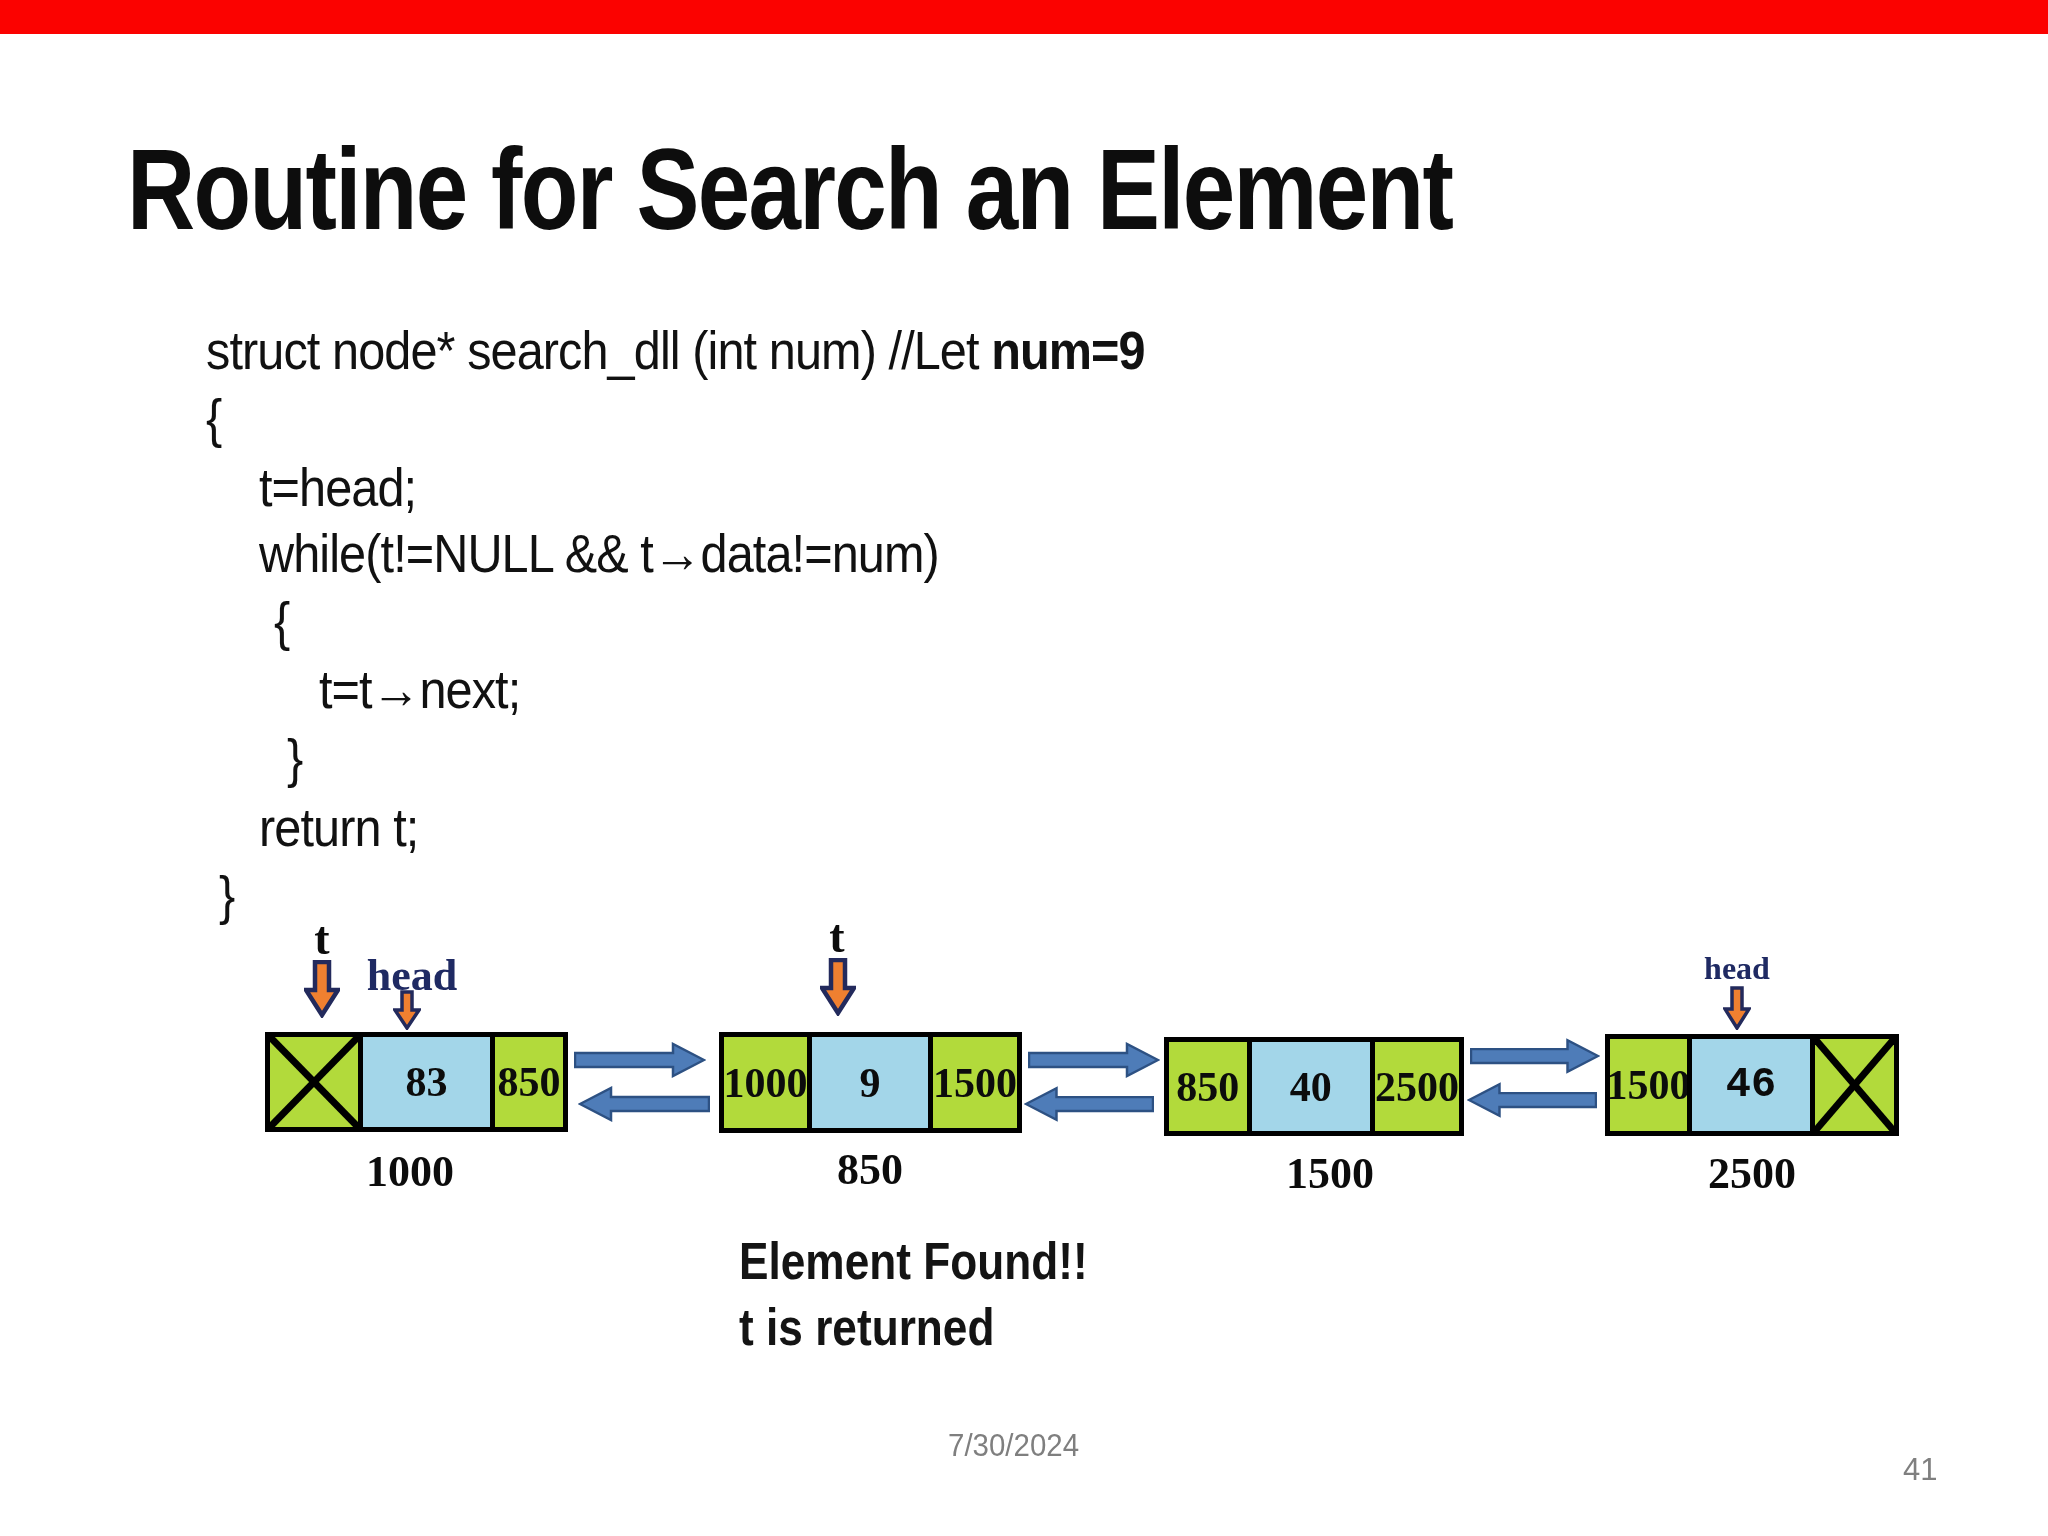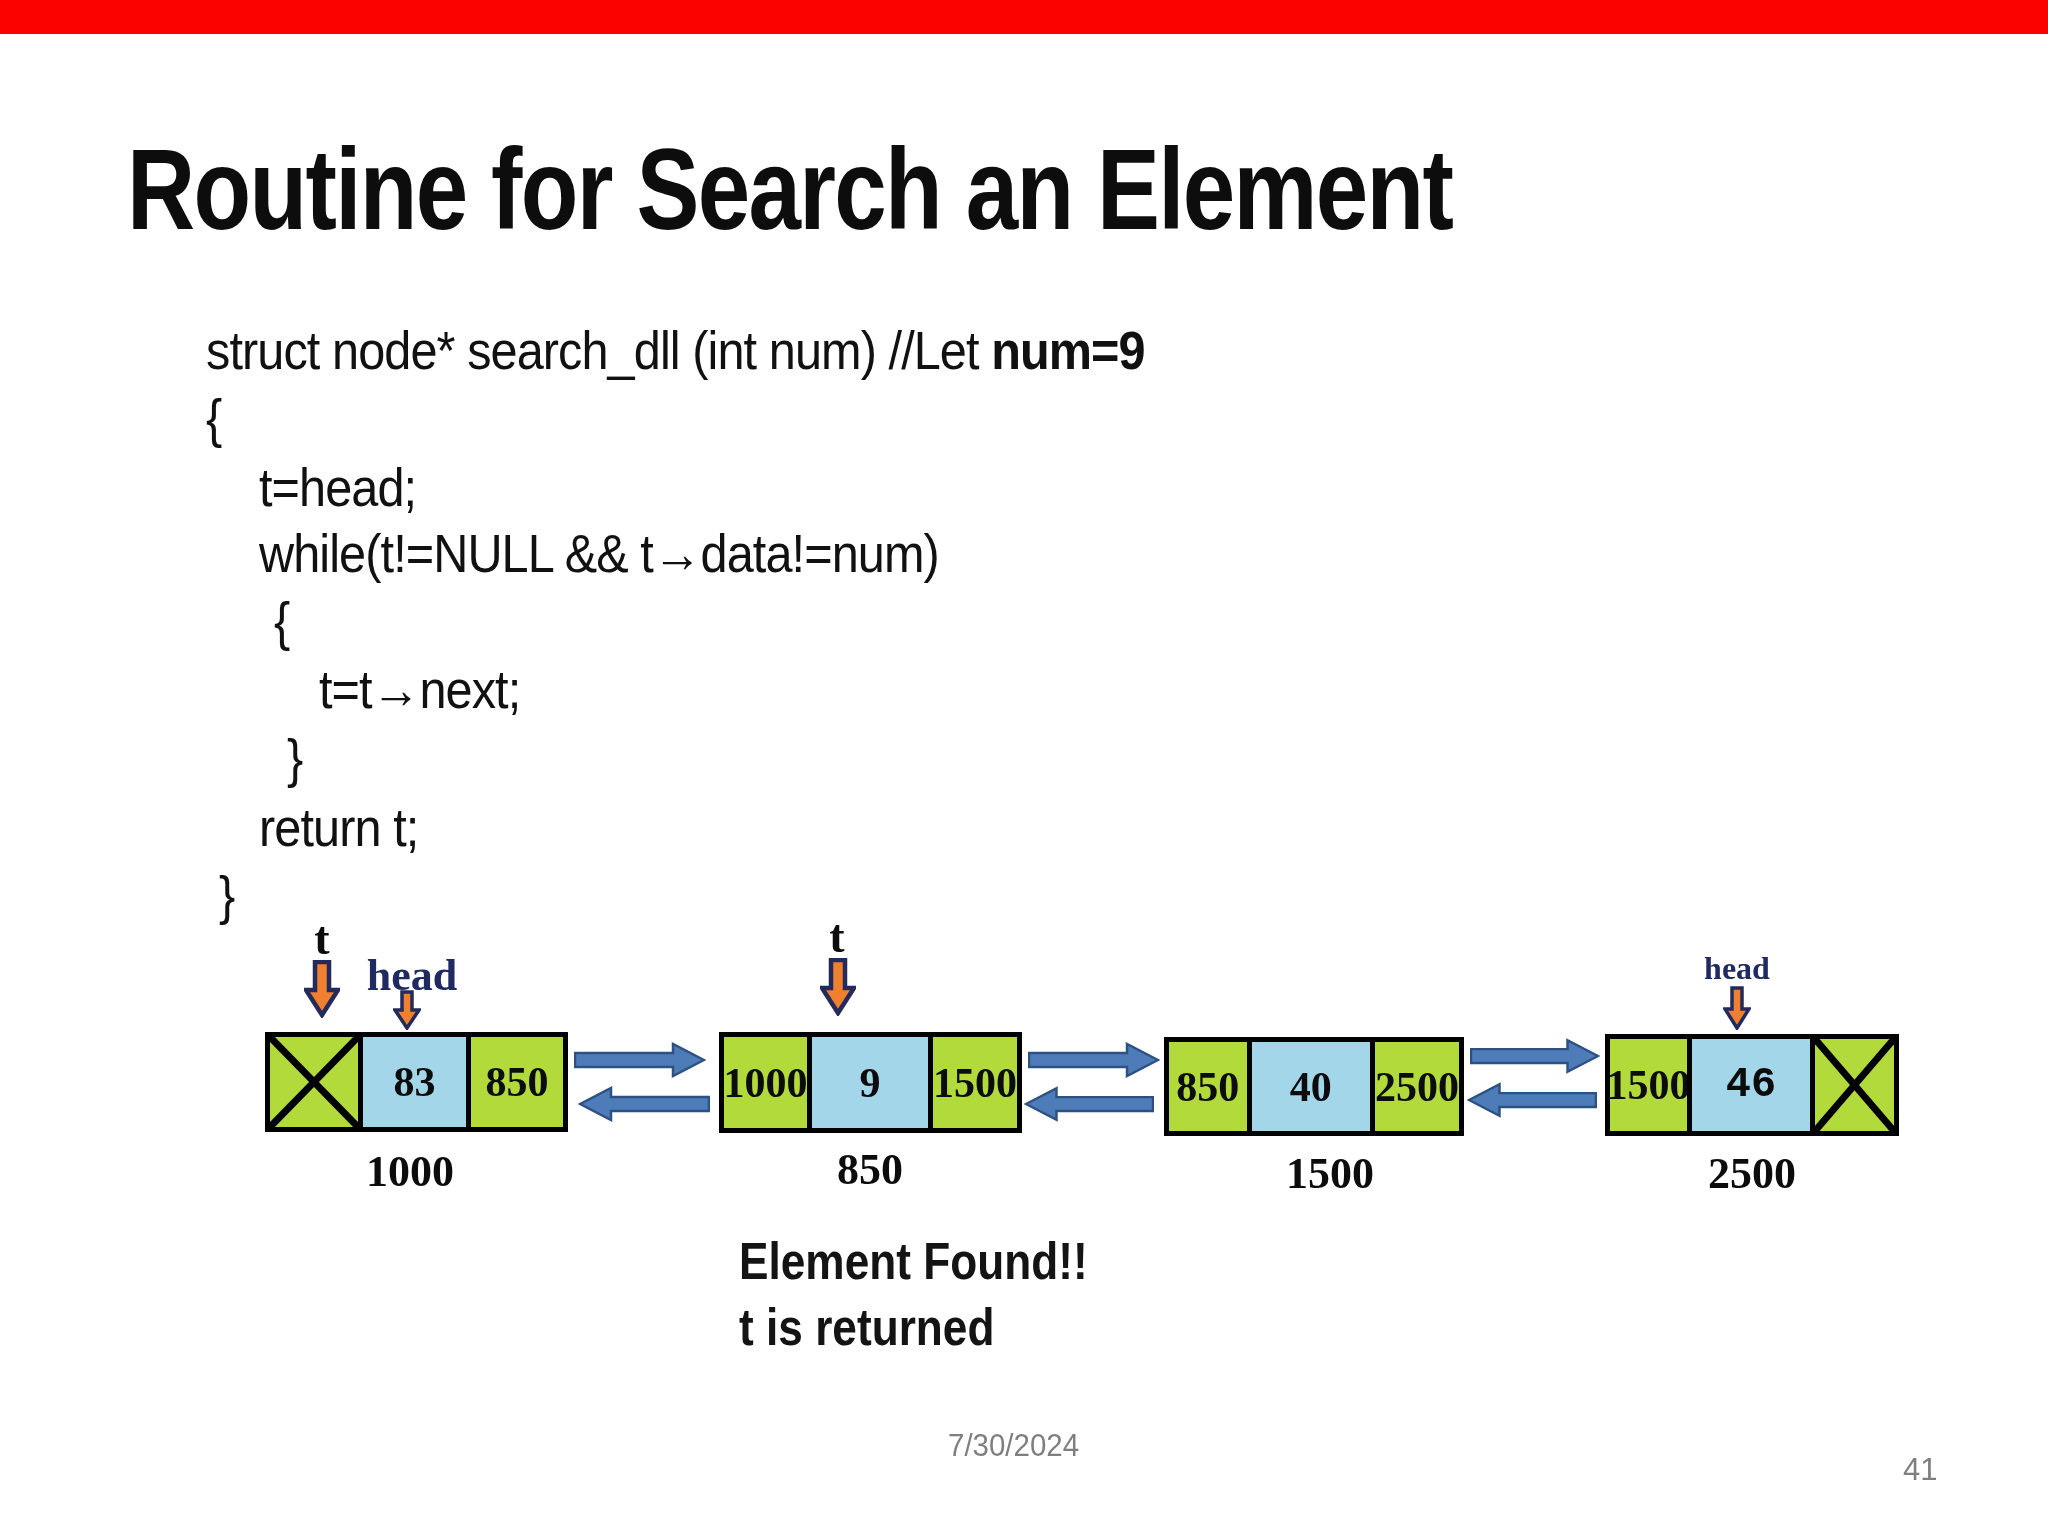--- a/index.html
+++ b/index.html
@@ -102,21 +102,21 @@
   <path d="M9,2 L19,2 L19,23 L26,23 L14,42 L2,23 L9,23 Z" style="fill:var(--pointer-arrow-fill,#f08030);stroke:var(--pointer-arrow-outline,#232a5c);stroke-width:3.5;stroke-linejoin:miter;"></path>
 </svg>
 
 <div class="node" style="left:265px;top:1032px;width:303px;height:100px;">
   <div class="cell green" style="width:88px;">
     <svg class="cross" viewBox="0 0 80 90" preserveAspectRatio="none">
       <line x1="0" y1="0" x2="80" y2="90" stroke="#000" stroke-width="7" vector-effect="non-scaling-stroke"></line>
       <line x1="80" y1="0" x2="0" y2="90" stroke="#000" stroke-width="7" vector-effect="non-scaling-stroke"></line>
     </svg>
   </div>
-  <div class="cell blue" style="width:108px;">83</div>
+  <div class="cell blue" style="width:132px;">83</div>
   <div class="cell green" style="flex:1;">850</div>
 </div>
 <div class="addr" style="left:410px;top:1146px;">1000</div>
 
 <svg class="icon" style="left:574px;top:1042px;" width="132" height="36" viewBox="0 0 132 36">
   <path d="M1,11 L99,11 L99,2 L130,18 L99,34 L99,25 L1,25 Z" style="fill:var(--link-arrow,#4e7cb8);stroke:var(--link-arrow-border,#2d5183);stroke-width:2.5;"></path>
 </svg>
 <svg class="icon" style="left:578px;top:1086px;" width="132" height="36" viewBox="0 0 132 36">
   <path d="M131,11 L33,11 L33,2 L2,18 L33,34 L33,25 L131,25 Z" style="fill:var(--link-arrow,#4e7cb8);stroke:var(--link-arrow-border,#2d5183);stroke-width:2.5;"></path>
 </svg>

